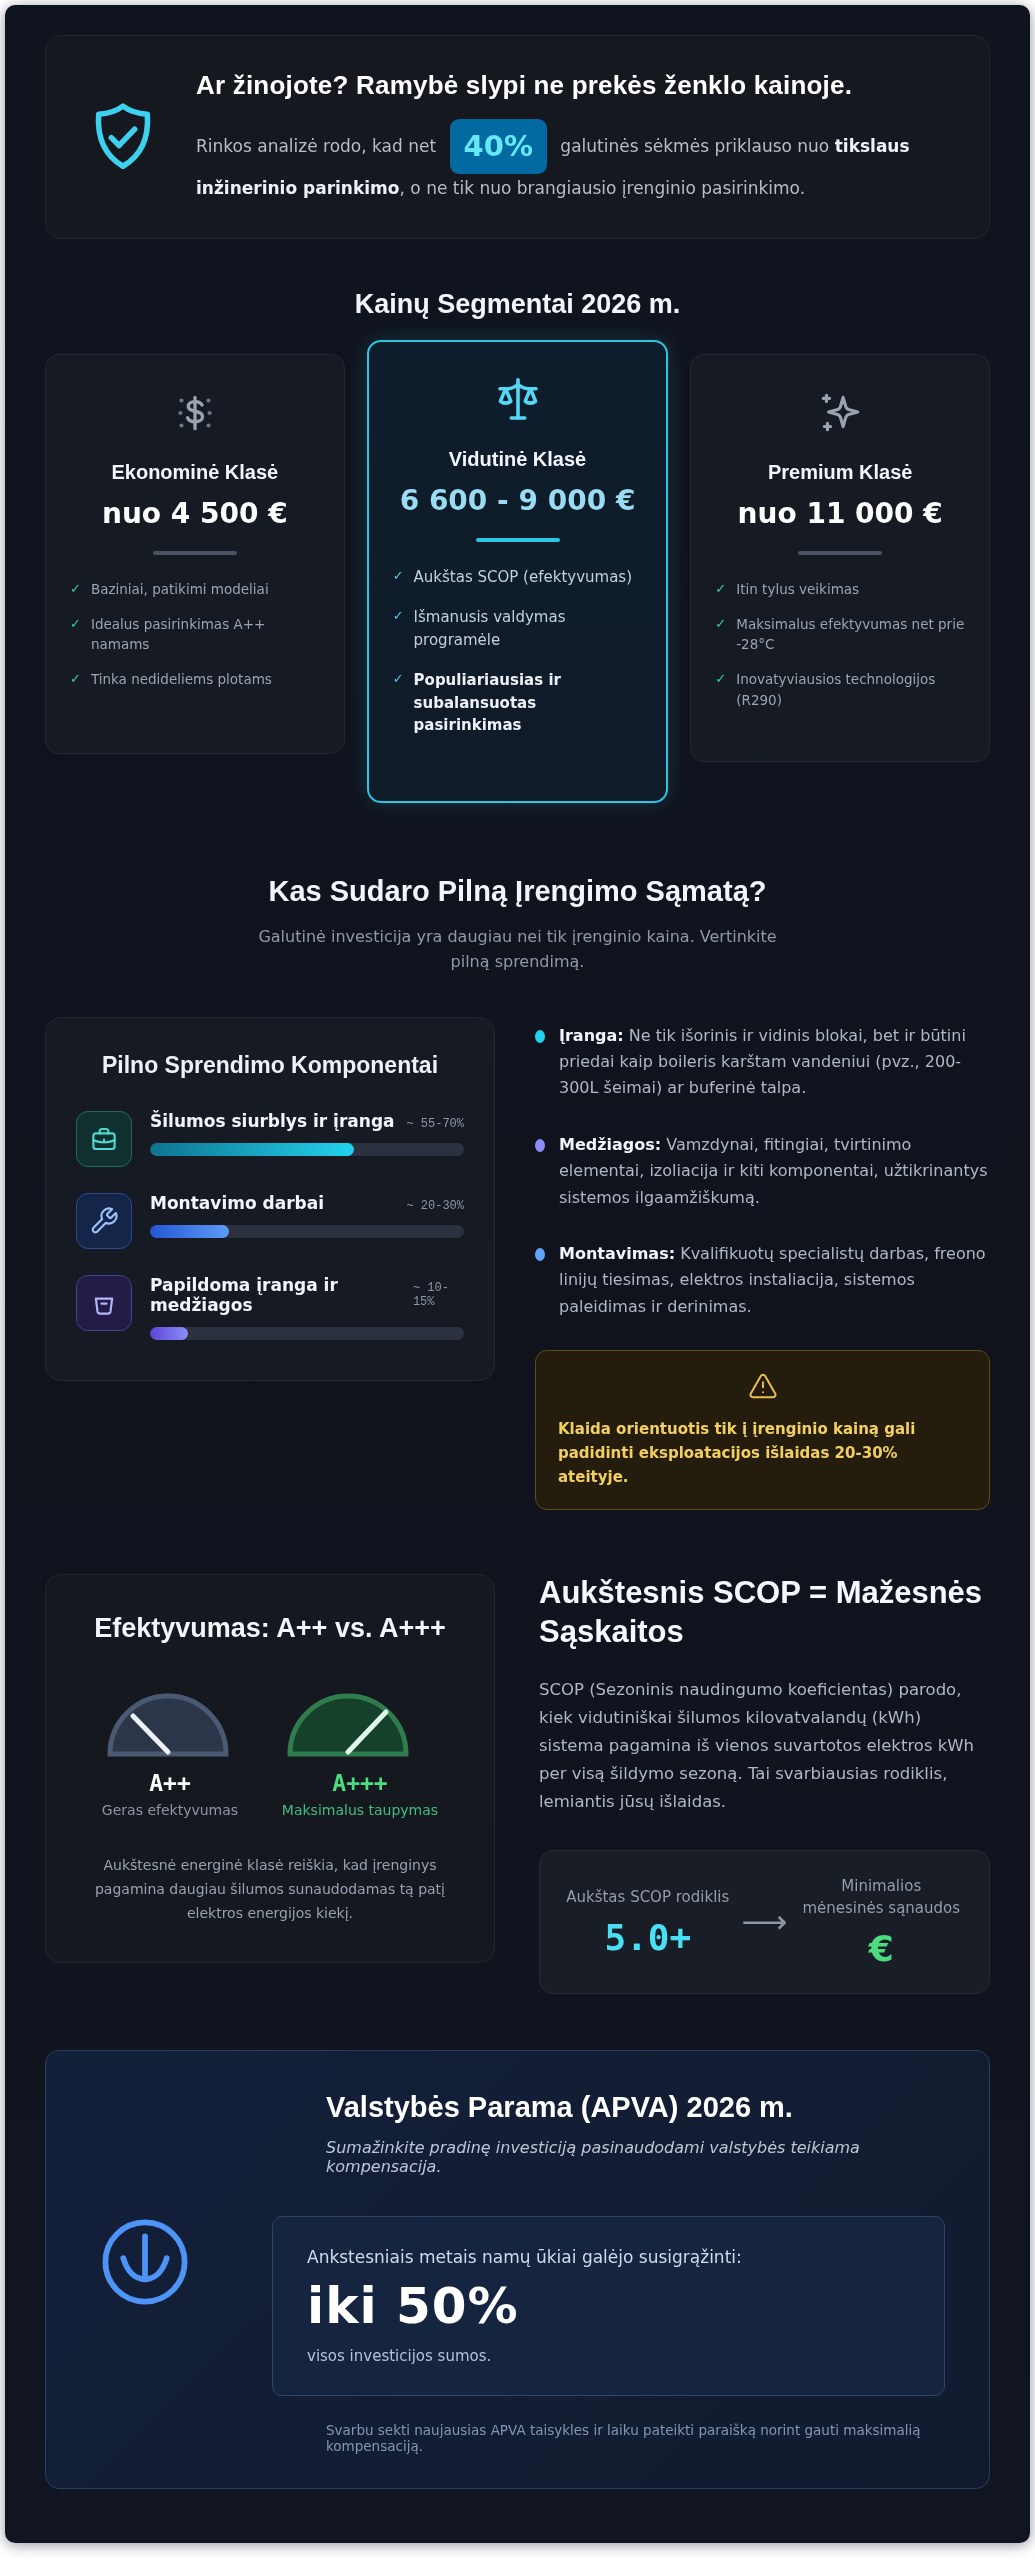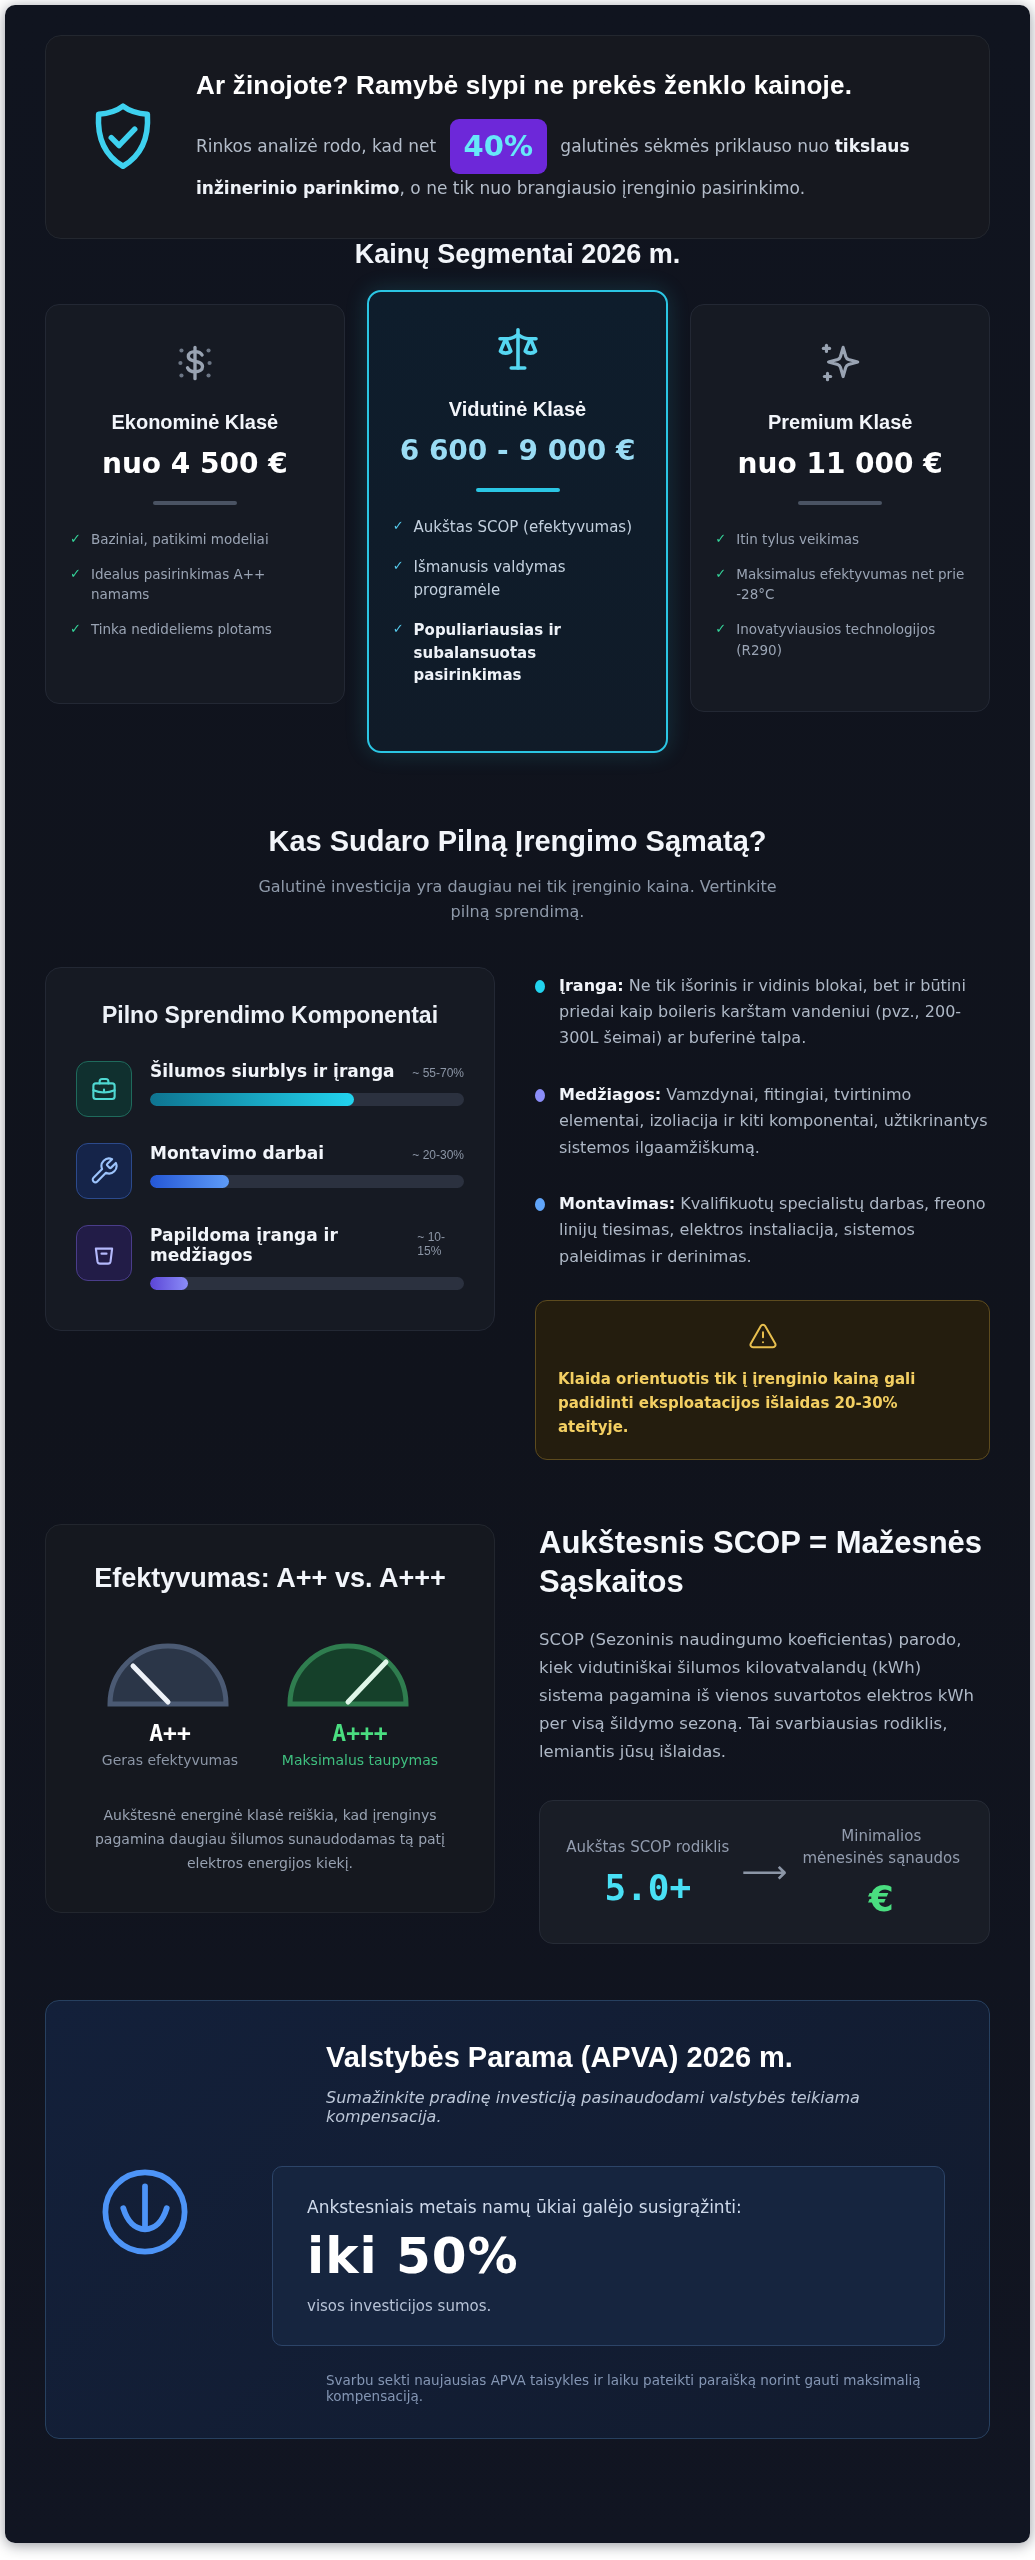--- a/index.html
+++ b/index.html
@@ -20,26 +20,26 @@
   header h1{font-size:43px;line-height:1.18;font-weight:bold;letter-spacing:.5px;color:#c9d0db;}
   header h1 span{display:block;}
   .hero-sub{margin-top:16px;font-size:18px;color:#8e99a9;}
 
   
   .hero-card{margin:30px 40px 0;background:#16181f;border:1px solid #23272f;border-radius:16px;
     padding:34px 38px;display:flex;align-items:center;gap:34px;}
   .hero-card h2{font-size:26px;color:#fff;letter-spacing:.2px;}
   .hero-body{margin-top:18px;font-size:17px;line-height:1.75;color:#b4bdca;}
   .hero-body strong{color:#eef2f8;}
-  .badge40{display:inline-block;background:#6d28d9;color:#67e8f9;font-weight:bold;font-size:29px;
+  .badge40{display:inline-block;background:#0369a1;color:#67e8f9;font-weight:bold;font-size:29px;
     padding:2px 14px;border-radius:9px;margin:0 8px;vertical-align:-4px;}
   .shield-wrap{flex:0 0 78px;}
 
   
-  .seg-head{text-align:center;font-size:27px;color:#f2f5fa;}
+  .seg-head{margin-top:50px;text-align:center;font-size:27px;color:#f2f5fa;}
   .seg-grid{display:flex;justify-content:center;align-items:flex-start;margin-top:34px;gap:22px;}
   .seg-card{flex:1;background:#161a23;border:1px solid #232834;border-radius:14px;padding:32px 24px 36px;
     text-align:center;min-height:400px;}
   .seg-card.highlight{background:linear-gradient(180deg,#0e1d2c,#101b28);border:2px solid #2bc6e4;
     box-shadow:0 0 22px rgba(43,198,228,.18);min-height:435px;margin-top:-14px;padding-bottom:46px;}
   .seg-icon{height:52px;display:flex;align-items:center;justify-content:center;}
   .seg-name{margin-top:22px;font-size:20px;color:#f2f5fa;}
   .seg-price{margin-top:12px;font-size:28px;font-weight:bold;color:#fff;line-height:1.25;}
   .seg-card.highlight .seg-price{color:#9adcf4;}
   .seg-div{width:84px;height:4px;border-radius:2px;background:#4a5363;margin:20px auto 24px;}
@@ -58,21 +58,21 @@
   .comp-card{flex:0 0 450px;background:#161a23;border:1px solid #232834;border-radius:16px;padding:34px 30px;}
   .comp-card h3{text-align:center;font-size:23px;color:#eef2f8;margin-bottom:32px;}
   .comp-row{display:flex;gap:18px;margin-bottom:26px;align-items:flex-start;}
   .comp-icon{flex:0 0 56px;height:56px;border-radius:12px;display:flex;align-items:center;justify-content:center;}
   .ci-teal{background:#10302f;border:1px solid #1f6a5c;}
   .ci-blue{background:#152449;border:1px solid #2c4a8c;}
   .ci-purple{background:#221c47;border:1px solid #4a3d8a;}
   .comp-main{flex:1;}
   .comp-top{display:flex;justify-content:space-between;align-items:baseline;}
   .comp-label{font-size:17px;font-weight:bold;color:#f2f5fa;}
-  .comp-range{font-family:Liberation Sans, sans-serif;font-size:12px;color:#8c96a6;}
+  .comp-range{font-family:Liberation Mono, monospace;font-size:12px;color:#8c96a6;}
   .track{margin-top:12px;height:13px;border-radius:7px;background:#2b313f;overflow:hidden;}
   .fill{height:100%;border-radius:7px;}
   .f-cyan{background:linear-gradient(90deg,#0e7490,#22d3ee);}
   .f-blue{background:linear-gradient(90deg,#2457d6,#5e9bf7);}
   .f-purple{background:linear-gradient(90deg,#5b45d6,#8b8df8);}
   .est-right{flex:1;padding-top:6px;}
   .bullet{display:flex;gap:14px;margin-bottom:30px;}
   .dot{flex:0 0 10px;width:10px;height:13px;border-radius:50%;margin-top:7px;}
   .bullet p{font-size:16px;line-height:1.65;color:#aeb8c6;}
   .bullet p strong{color:#f2f5fa;}

